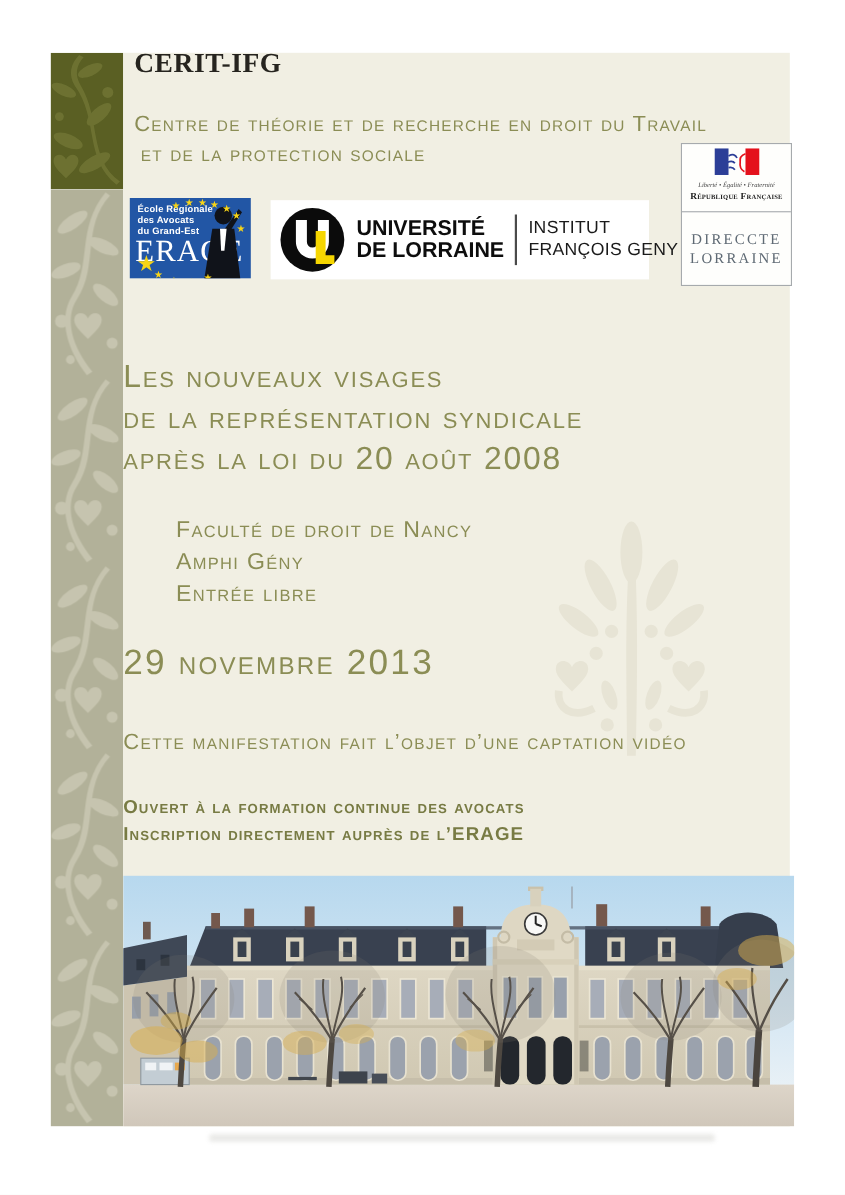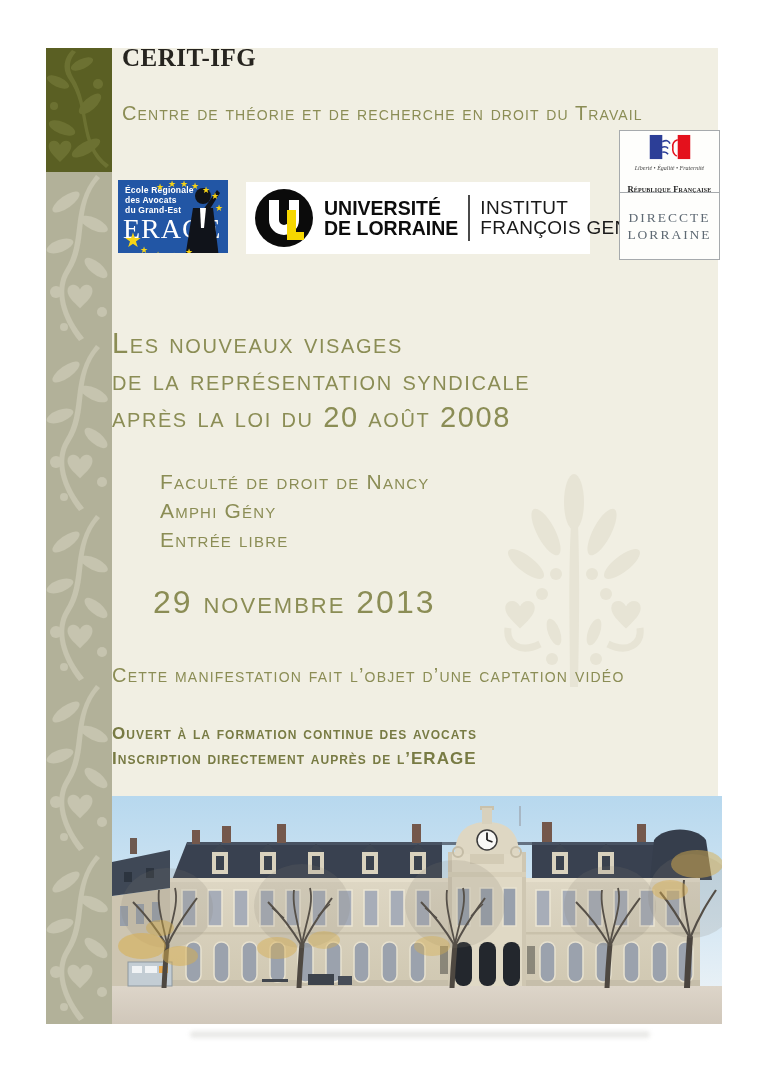--- a/index.html
+++ b/index.html
@@ -30,39 +30,39 @@
              font-size:28px;letter-spacing:1px;}
   .erage-fig{position:absolute;right:3px;top:4px;}
   .star{position:absolute;color:#f7d417;line-height:1;}
 
   
   .ul-box{position:absolute;left:246px;top:182px;width:344px;height:72px;background:#ffffff;
           display:flex;align-items:center;z-index:3;}
   .ul-mono{margin-left:8px;flex:0 0 auto;}
   .ul-name{margin-left:10px;font-weight:700;font-size:19.5px;line-height:20px;color:#0d0d0d;white-space:nowrap;}
   .ul-div{width:2px;height:46px;background:#4a4a4a;margin:0 10px;flex:0 0 auto;}
-  .ifg{font-size:19px;line-height:20px;color:#1a1a1a;font-weight:400;letter-spacing:.3px;white-space:nowrap;}
+  .ifg{font-size:16px;line-height:20px;color:#1a1a1a;font-weight:400;letter-spacing:.3px;white-space:nowrap;}
 
   
   .rf-box{position:absolute;left:619px;top:130px;width:99px;background:#fefefc;
           border:1px solid #a6aaad;z-index:4;}
   .rf-top{height:58px;border-bottom:1px solid #a6aaad;text-align:center;padding-top:3px;}
   .rf-motto{font-family:"Liberation Serif",serif;font-style:italic;font-size:6px;color:#444;
             margin-top:0;line-height:7px;}
   .rf-name{font-family:"Liberation Serif",serif;font-size:8.5px;font-weight:700;color:#1c1c1c;
-           letter-spacing:.2px;line-height:10px;margin-top:12px;}
+           letter-spacing:.2px;line-height:10px;}
   .direccte{height:66px;display:flex;flex-direction:column;justify-content:center;text-align:center;
             font-family:"Liberation Serif",serif;font-size:13.5px;letter-spacing:2px;color:#5f6a74;
             line-height:17px;}
 
   
   .center-col{position:absolute;left:112px;width:606px;text-align:left;z-index:3;}
   .title-block{top:325px;font-size:29px;line-height:37px;letter-spacing:1.6px;}
   .venue-block{top:467px;font-size:21px;line-height:29px;letter-spacing:1.2px;margin-left:48px;}
-  .date-line{top:582px;font-size:32px;line-height:40px;letter-spacing:2px;margin-left:41px;}
+  .date-line{top:582px;font-size:32px;line-height:40px;letter-spacing:2px;}
   .video-line{top:661px;font-size:20px;line-height:28px;letter-spacing:1.2px;}
   .training-block{top:721px;font-size:17px;line-height:25px;font-weight:700;color:#787b44;letter-spacing:1px;}
 
   .watermark{position:absolute;left:468px;top:452px;z-index:1;}
 
   .photo{position:absolute;left:112px;top:796px;width:610px;height:228px;z-index:5;}
   .photo svg{display:block;}
 
   .smudge{position:absolute;left:190px;top:1031px;width:460px;height:7px;background:#d8d8d4;
           filter:blur(2px);opacity:.55;border-radius:4px;}
@@ -108,20 +108,21 @@
           </g>
         </pattern>
       </defs>
       <rect width="66" height="852" fill="#b2b199"></rect>
       <rect width="66" height="852" fill="url(#sbm)"></rect>
     </svg>
   </div>
 
   <div class="org-acronym">CERIT-IFG</div>
   <div class="org-name1 sc olive">Centre de théorie et de recherche en droit du Travail</div>
+  <div class="org-name2 sc olive">et de la protection sociale</div>
 
   <div class="erage">
     <div class="erage-school">
       <div>École Régionale</div>
       <div>des Avocats</div>
       <div>du Grand-Est</div>
     </div>
     <div class="erage-acr">ERAGE</div>
     <svg class="erage-fig" width="52" height="78" viewBox="0 0 52 78">
       <circle cx="30" cy="12" r="8" fill="#10131a"></circle>

